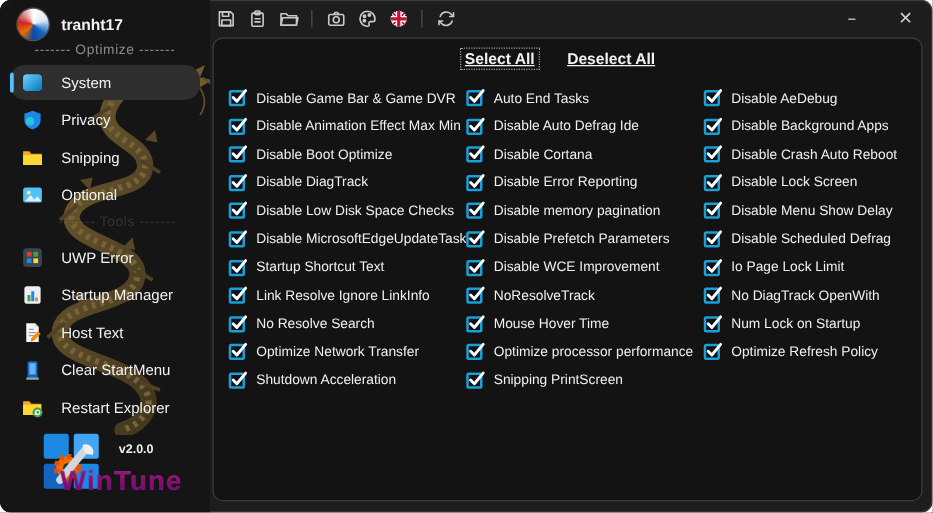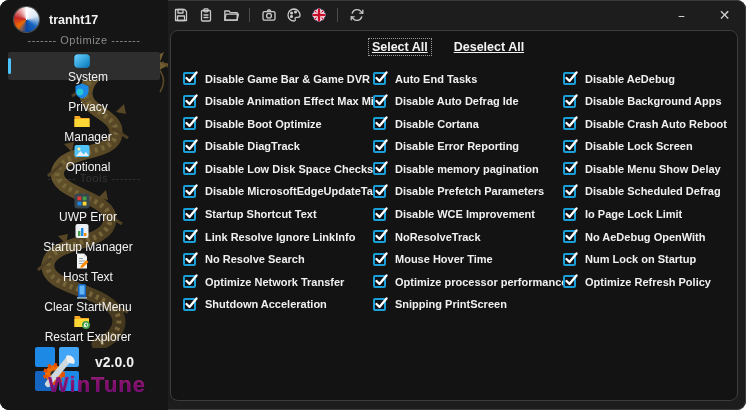--- a/index.html
+++ b/index.html
@@ -25,52 +25,52 @@
   .user-row{ position:absolute; left:14px; top:7px; display:flex; align-items:center; gap:10px; z-index:2;}
   .avatar{ width:25px; height:25px; border-radius:50%;
     background:conic-gradient(#ffffff 0deg,#dce8f5 70deg,#1565c0 130deg,#0d47a1 180deg,#ef6c00 230deg,#c62828 280deg,#ffffff 360deg);
     box-shadow:0 0 0 1px #555; }
   .username{ color:#f2f2f2; font-size:12.5px; font-weight:700; }
   .divider-label{ position:absolute; left:0; width:168px; text-align:center; color:#8b8b8b;
     font-size:11px; z-index:2; letter-spacing:.5px;}
   .divider-optimize{ top:34px; }
   .divider-tools{ top:172px; color:rgba(160,160,160,.22);padding-left:20px; }
   .nav{ position:absolute; left:0; top:52px; width:168px; z-index:2; }
-  .nav-item{ position:relative; margin:0 8px 2px 8px; height:28px; border-radius:2px;
-    display:flex; align-items:center; padding-left:8px; cursor:pointer;flex-direction:column; }
+  .nav-item{ position:relative; margin:0 8px 2px 8px; height:28px; border-radius:12px;
+    display:flex; align-items:center; padding-left:8px; cursor:pointer; }
   .nav-item.selected{ background:#2e2e2e; }
   .nav-item.selected::before{ content:""; position:absolute; left:0; top:6px; bottom:6px; width:3px;
     border-radius:2px; background:#4cc2ff; }
   .nav-icon{ width:20px; height:20px; display:flex; align-items:center; justify-content:center; margin-right:13px; }
   .nav-label{ color:#f2f2f2; font-size:12px; }
   .nav-gap{ height:20px; }
   
   .logo-block{ position:absolute; left:0; bottom:4px; width:168px; height:62px; z-index:2;}
   .logo-svg{ position:absolute; left:32px; top:0px; }
-  .version{ position:absolute; left:95px; top:10px; color:#f0f0f0; font-size:14px; font-weight:700;}
+  .version{ position:absolute; left:95px; top:10px; color:#f0f0f0; font-size:10px; font-weight:700;}
   .app-name{ position:absolute; left:48px; top:28px; font-size:22px; font-weight:800; letter-spacing:1px;
     color:#e0219a;
     background:linear-gradient(180deg,#ff4fb0 0%, #e0219a 55%, #8e24aa 100%);
     -webkit-background-clip:text; background-clip:text; -webkit-text-fill-color:transparent;
     text-shadow:0 0 1px rgba(60,0,80,.6);}
   
   .main-panel{ position:absolute; left:170px; top:30px; width:568px; height:371px;
     background:#131313; border:1px solid #3c3c3c; border-radius:8px; }
   .panel-header{ position:absolute; left:0; right:12px; top:7px; display:flex; justify-content:center; gap:18px; }
   .link-btn{ background:transparent; border:1px dotted transparent; color:#f2f2f2; font-size:12.5px;
     font-weight:700; text-decoration:underline; cursor:pointer; padding:1px 3px; font-family:"Liberation Sans",sans-serif;}
   .link-btn.focused{ border-color:#9a9a9a; }
   .cols{ position:absolute; left:12px; top:41px; display:flex; }
   .col{ width:190px; display:flex; flex-direction:column; }
   .chk-row{ display:flex; align-items:center; height:13px; margin-bottom:9.6px; cursor:pointer;}
   .chk-box{ position:relative; width:13px; height:13px; border:2px solid #1b9fd8; border-radius:2px;
     background:#0e1216; margin-right:9px; flex:none;}
   .tick{ position:absolute; left:-1px; top:-4px; width:14px; height:14px; }
   .tick polyline{ fill:none; stroke:#ffffff; stroke-width:2.3; stroke-linecap:round; stroke-linejoin:round;}
-  .chk-label{ color:#f0f0f0; font-size:11px; font-weight:700; white-space:nowrap;text-align:center; }
+  .chk-label{ color:#f0f0f0; font-size:11px; font-weight:400; white-space:nowrap;text-align:center; }
 </style>
 </head>
 <body>
 
 <div class="window">
 
   <div class="sidebar">
 
     <svg class="dragon" viewBox="0 0 168 300">
       <defs>
@@ -125,21 +125,21 @@
         <span class="nav-label">Privacy</span>
       </div>
 
       <div class="nav-item">
         <span class="nav-icon">
           <svg width="18" height="18" viewBox="0 0 18 18">
               <path d="M1.5 4h5l1.5 2h8.5v9h-15z" fill="#f9a825"></path>
           <path d="M1.5 7h15v8h-15z" fill="#fdd835"></path>
             </svg>
         </span>
-        <span class="nav-label">Manager</span>
+        <span class="nav-label">Snipping</span>
       </div>
 
       <div class="nav-item">
         <span class="nav-icon">
           <svg width="18" height="18" viewBox="0 0 18 18">
               <rect x="1.5" y="3" width="15" height="12" rx="2" fill="#4fc3f7"></rect>
           <path d="M3 14l4.5-5 3 3.5 2.5-2.5 3 4z" fill="#eceff1"></path>
               <circle cx="6" cy="7" r="1.5" fill="#fff59d"></circle>
             </svg>
         </span>
@@ -534,21 +534,21 @@
               </svg>
             </span>
             <span class="chk-label">Io Page Lock Limit</span>
           </label>
           <label class="chk-row">
             <span class="chk-box">
               <svg class="tick" viewBox="0 0 14 14">
                 <polyline points="2.5,8 5.5,11 12.5,2.5"></polyline>
               </svg>
             </span>
-            <span class="chk-label">No AeDebug OpenWith</span>
+            <span class="chk-label">No DiagTrack OpenWith</span>
           </label>
           <label class="chk-row">
             <span class="chk-box">
               <svg class="tick" viewBox="0 0 14 14">
                 <polyline points="2.5,8 5.5,11 12.5,2.5"></polyline>
               </svg>
             </span>
             <span class="chk-label">Num Lock on Startup</span>
           </label>
           <label class="chk-row">

